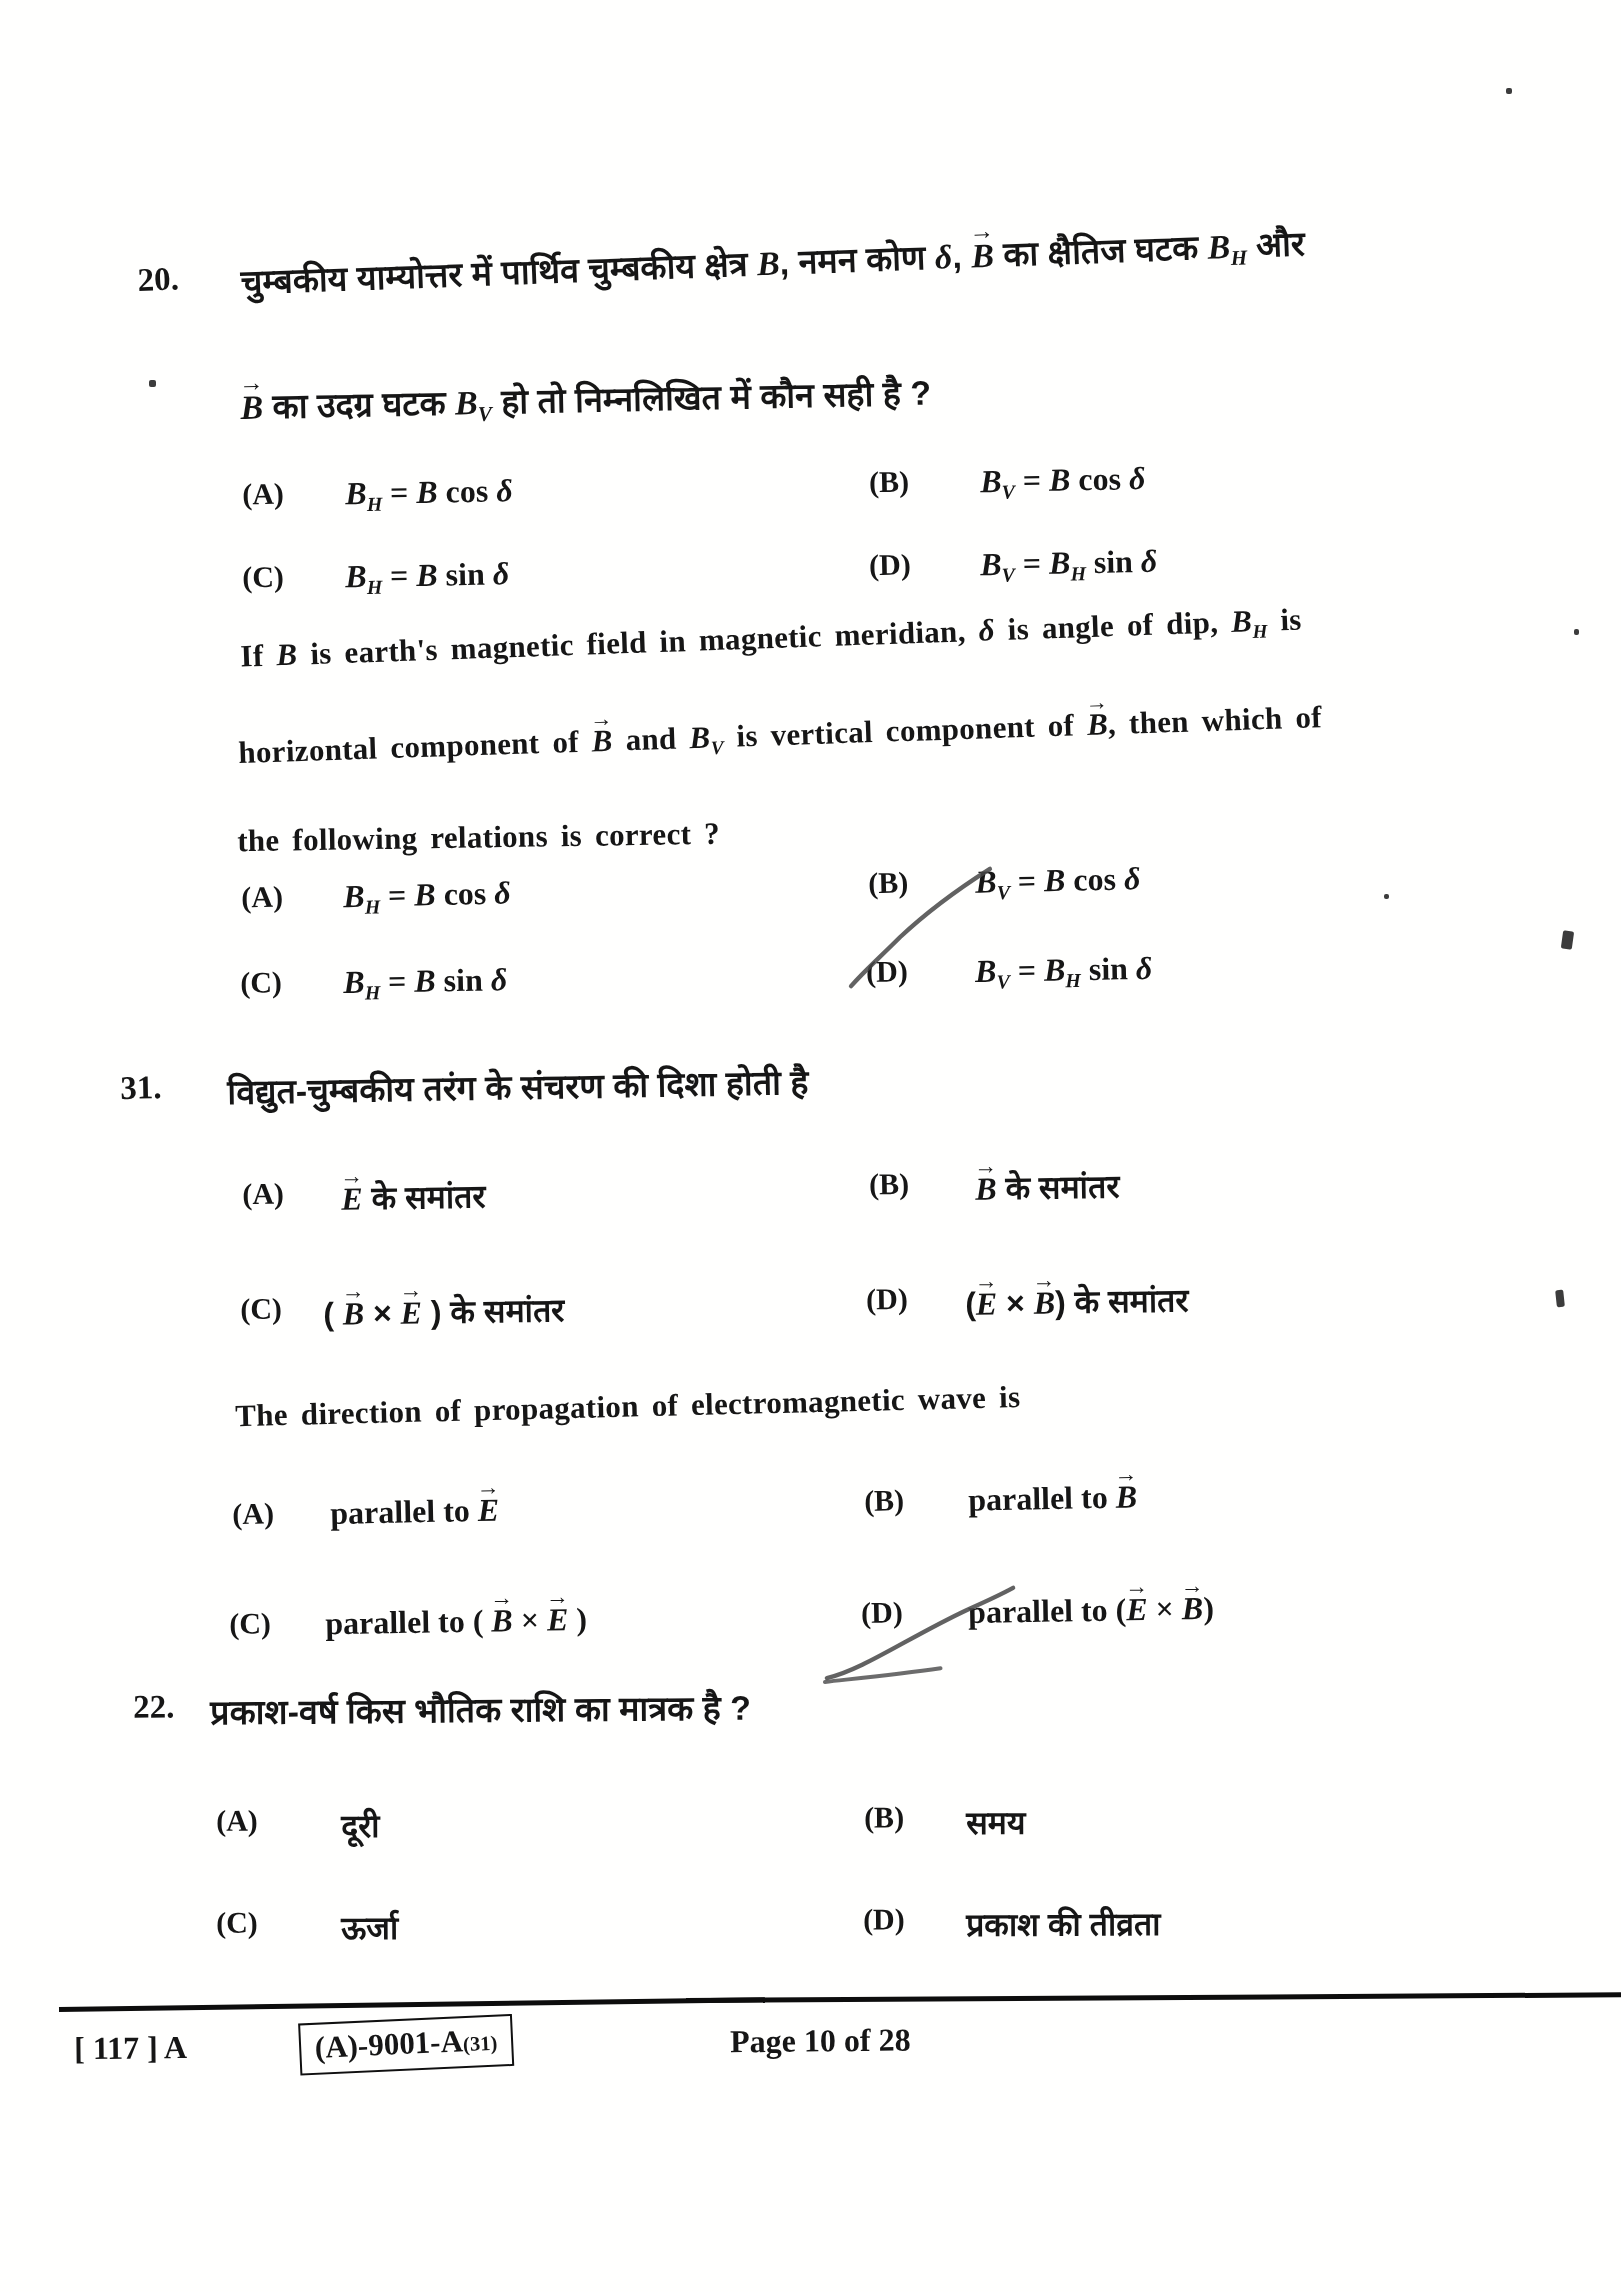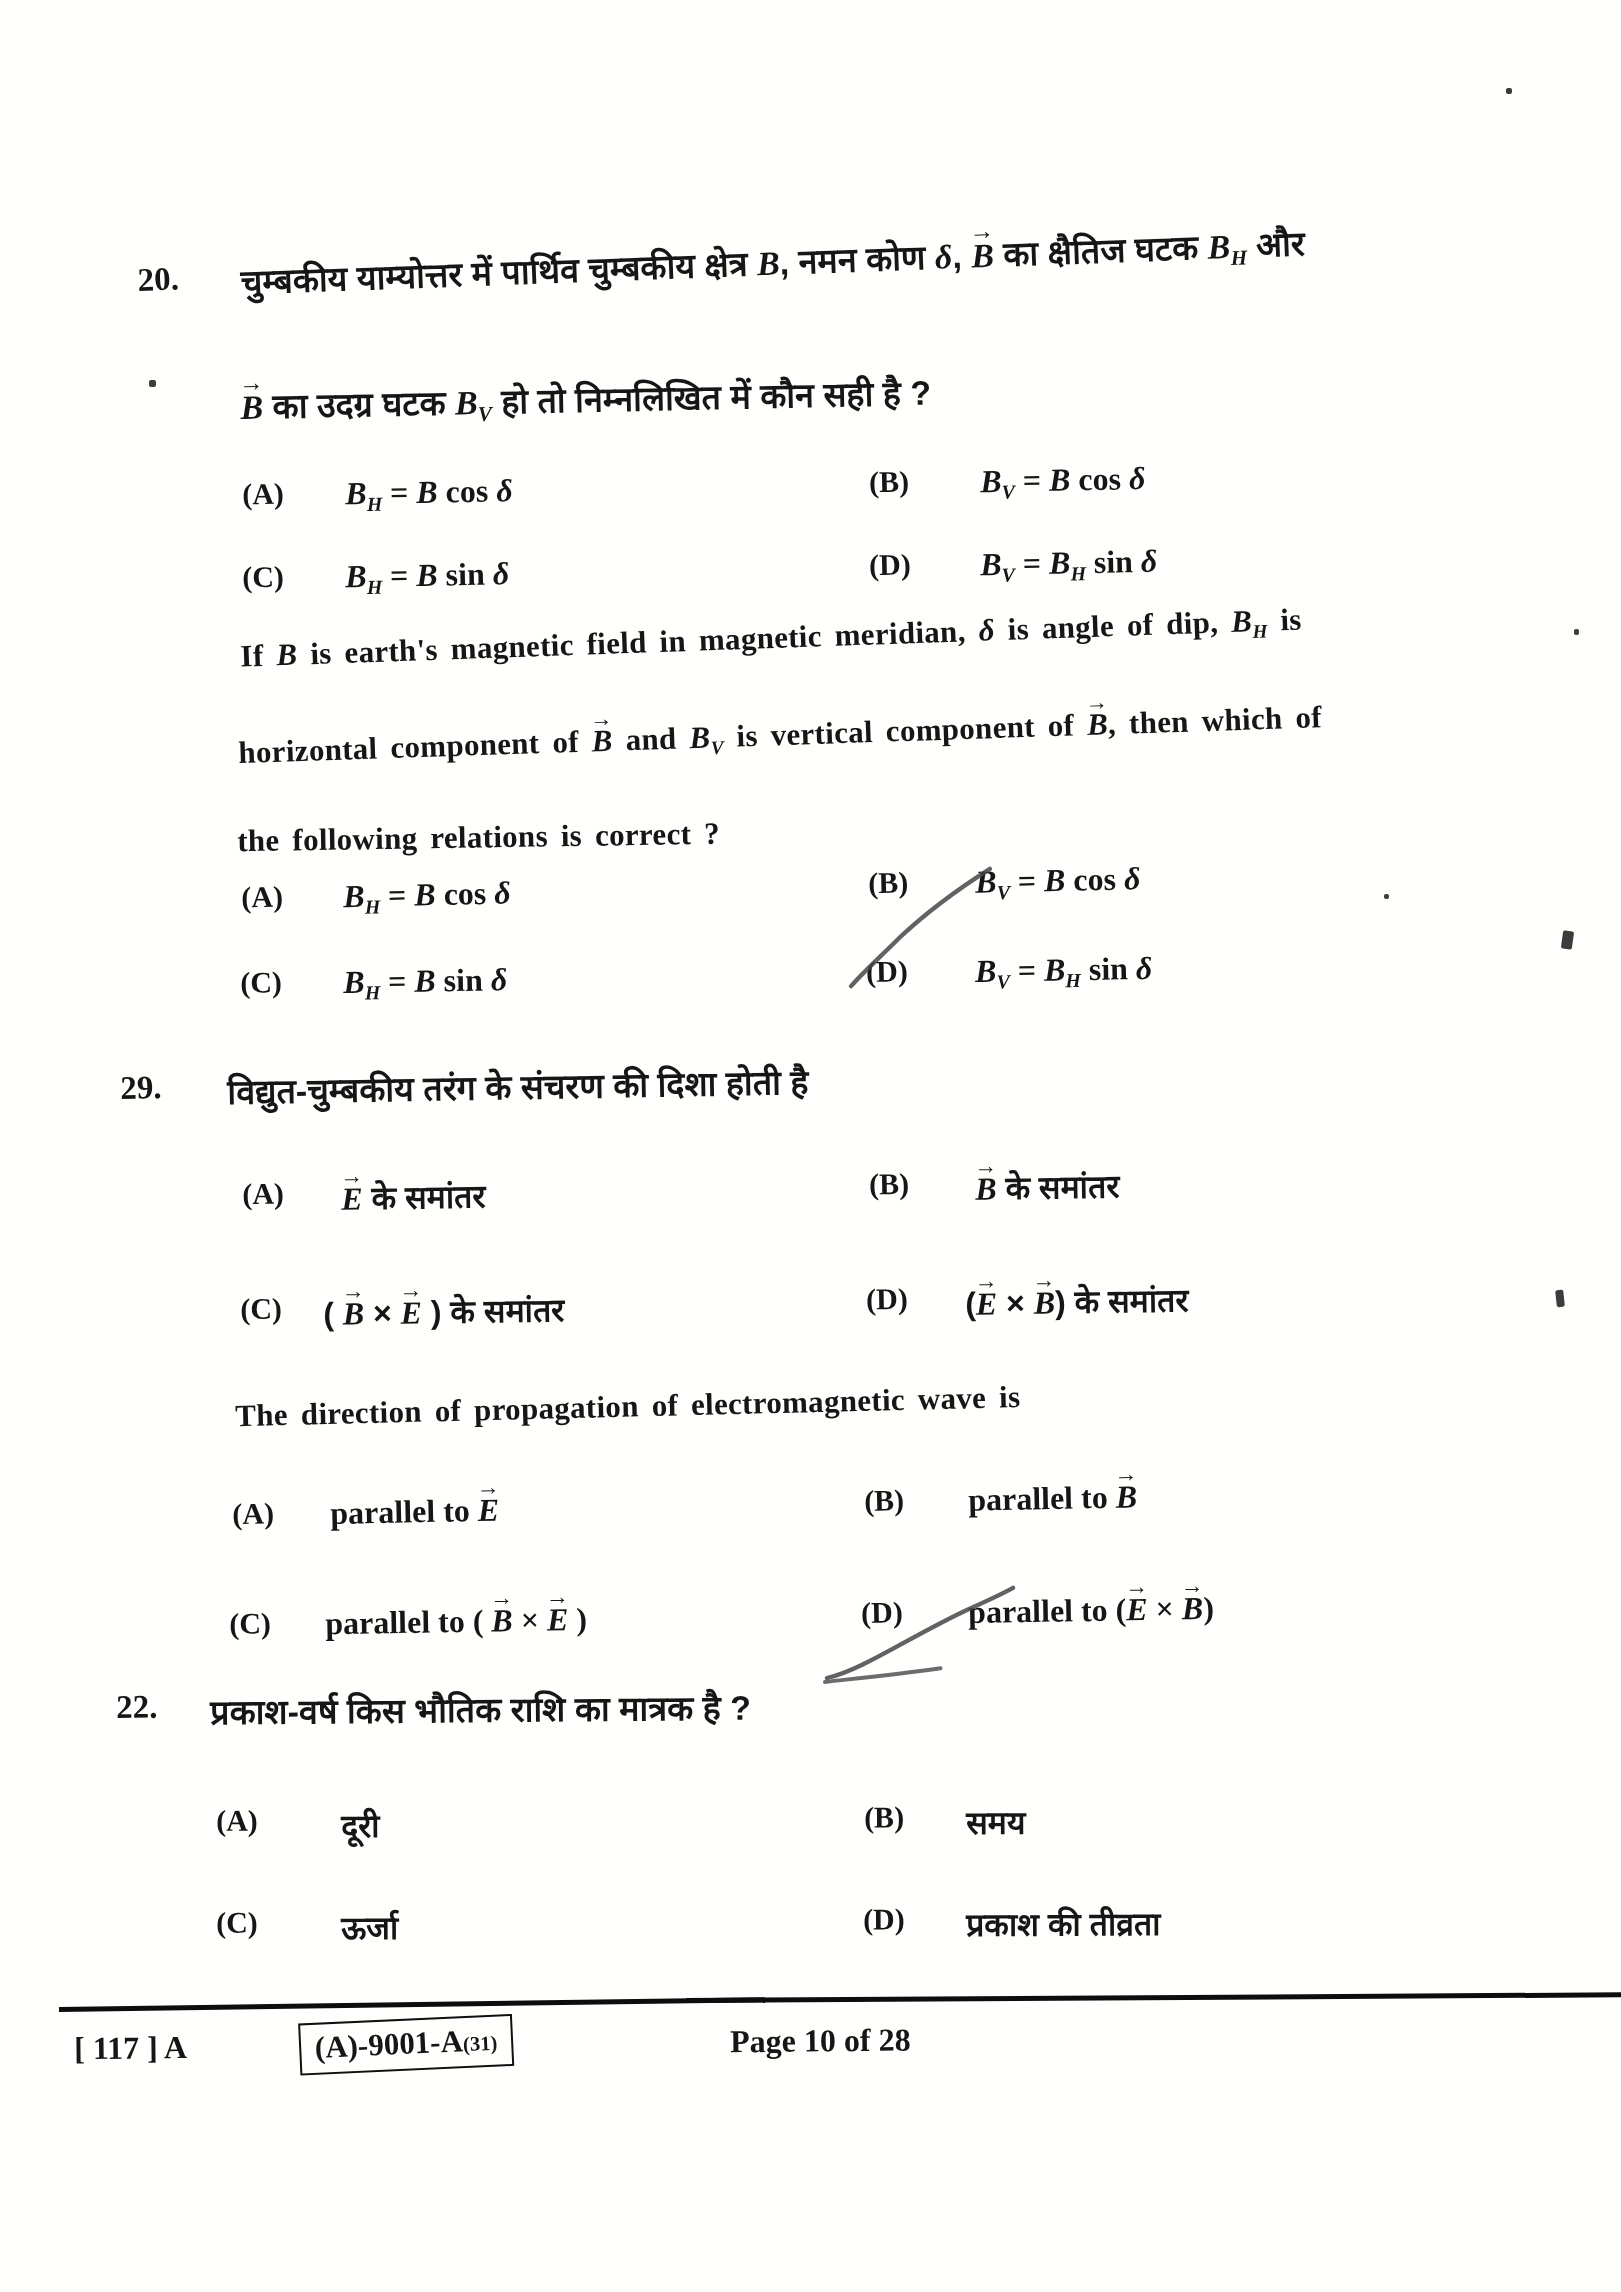--- a/index.html
+++ b/index.html
@@ -84,21 +84,21 @@
     <span class="optval f" style="left:343px;"><i>B</i><sub><i>H</i></sub> = <i>B</i> sin <i>δ</i></span>
     <span class="optlab" style="left:866px;">(D)</span>
     <span class="optval f" style="left:975px;"><i>B</i><sub><i>V</i></sub> = <i>B</i><sub><i>H</i></sub> sin <i>δ</i></span>
   </div>
 
   <svg class="pencil" style="left:841px;top:861px;" width="157" height="132" viewBox="0 0 160 135">
     <path d="M10,128 C24,112 38,100 60,78 C95,45 130,22 152,8" stroke="#474747" stroke-width="4.5" fill="none" stroke-linecap="round" opacity="0.85"></path>
   </svg>
 
   <div class="row" style="top:1072px;transform:rotate(-1deg);">
-    <span class="qnum" style="left:120px;">29.</span>
+    <span class="qnum" style="left:120px;">31.</span>
     <span class="qtext hi" style="left:227px;">विद्युत-चुम्बकीय तरंग के संचरण की दिशा होती है</span>
   </div>
 
   <div class="row" style="top:1181px;transform:rotate(-0.9deg);">
     <span class="optlab" style="left:242px;">(A)</span>
     <span class="optval hi f" style="left:341px;"><span class="vec"><span class="arr">→</span><i>E</i></span>  के समांतर</span>
     <span class="optlab" style="left:869px;">(B)</span>
     <span class="optval hi f" style="left:975px;"><span class="vec"><span class="arr">→</span><i>B</i></span>  के समांतर</span>
   </div>
 
@@ -126,21 +126,21 @@
     <span class="optlab" style="left:861px;">(D)</span>
     <span class="optval f" style="left:968px;">parallel to (<span class="vec"><span class="arr">→</span><i>E</i></span> × <span class="vec"><span class="arr">→</span><i>B</i></span>)</span>
   </div>
 
   <svg class="pencil" style="left:821px;top:1576px;" width="196" height="113" viewBox="0 0 200 115">
     <path d="M6,104 C42,96 90,62 150,34 C168,26 185,18 196,12" stroke="#474747" stroke-width="4.5" fill="none" stroke-linecap="round" opacity="0.85"></path>
     <path d="M4,108 C40,104 80,100 122,94" stroke="#474747" stroke-width="4" fill="none" stroke-linecap="round" opacity="0.8"></path>
   </svg>
 
   <div class="row" style="top:1690px;transform:rotate(-0.5deg);">
-    <span class="qnum" style="left:116px;">22.</span>
+    <span class="qnum" style="left:133px;">22.</span>
     <span class="qtext hi" style="left:210px;">प्रकाश-वर्ष किस भौतिक राशि का मात्रक है ?</span>
   </div>
 
   <div class="row" style="top:1805px;transform:rotate(-0.3deg);">
     <span class="optlab" style="left:216px;">(A)</span>
     <span class="optval hi" style="left:341px;">दूरी</span>
     <span class="optlab" style="left:864px;">(B)</span>
     <span class="optval hi" style="left:966px;">समय</span>
   </div>
 

